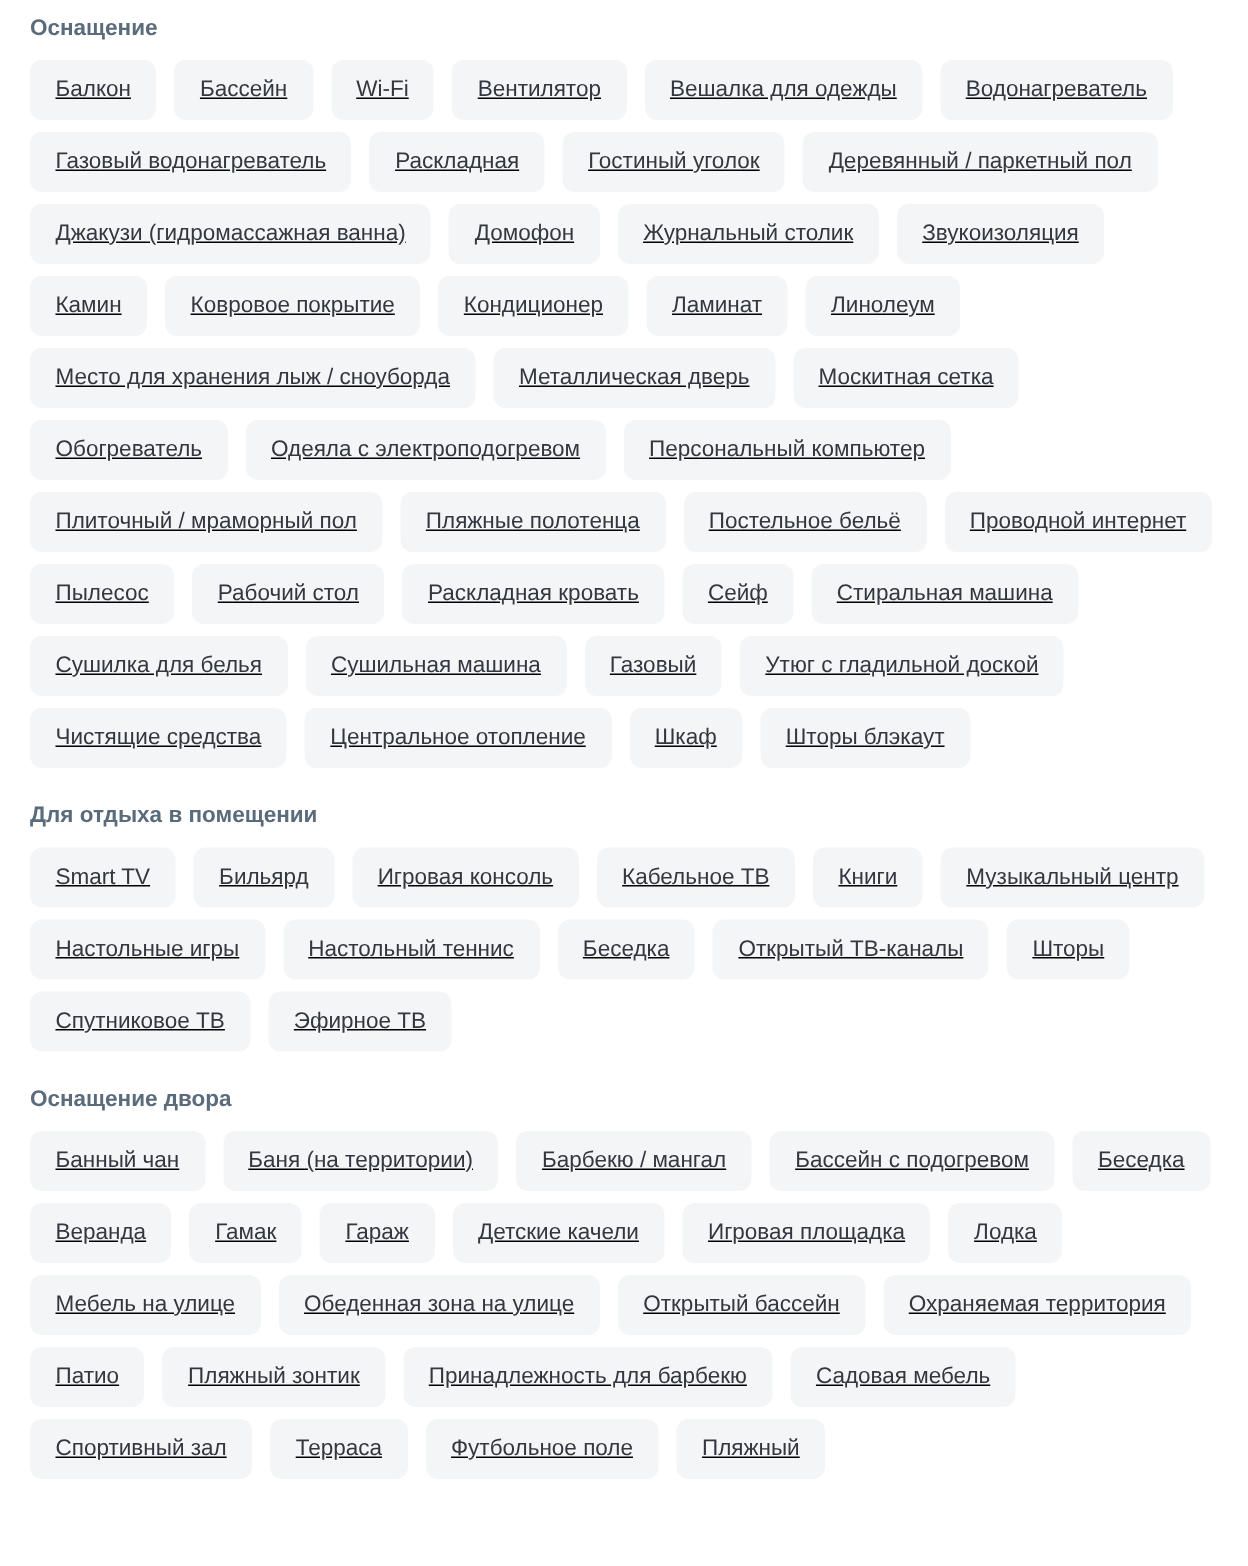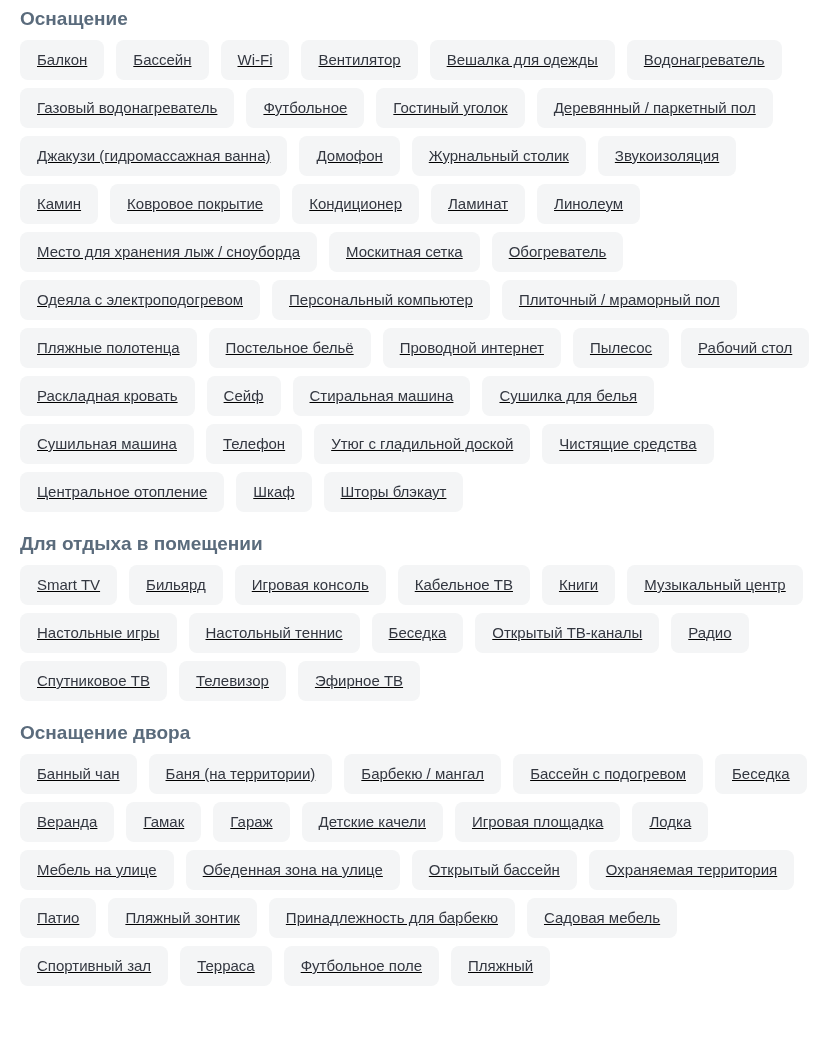--- a/index.html
+++ b/index.html
@@ -14,21 +14,21 @@
     font-family: "Liberation Sans", "DejaVu Sans", sans-serif;
     -webkit-font-smoothing: antialiased;
   }
   .section {
     margin-bottom: 23px;
   }
   .section:last-child {
     margin-bottom: 0;
   }
   .section-title {
-    font-size: 19px;
+    font-size: 15px;
     font-weight: 700;
     color: #5a6b7c;
     margin: 0 0 12px 0;
     line-height: 18px;
   }
   .chips {
     display: flex;
     flex-wrap: wrap;
     gap: 8px 12px;
     text-decoration: underline;
@@ -52,49 +52,50 @@
   <section class="section">
     <h3 class="section-title">Оснащение</h3>
     <div class="chips">
         <span class="chip">Балкон</span>
         <span class="chip">Бассейн</span>
         <span class="chip">Wi-Fi</span>
         <span class="chip">Вентилятор</span>
         <span class="chip">Вешалка для одежды</span>
         <span class="chip">Водонагреватель</span>
         <span class="chip">Газовый водонагреватель</span>
-        <span class="chip">Футбольное</span>
+        <span class="chip">Раскладная</span>
         <span class="chip">Гостиный уголок</span>
         <span class="chip">Деревянный / паркетный пол</span>
         <span class="chip">Джакузи (гидромассажная ванна)</span>
         <span class="chip">Домофон</span>
         <span class="chip">Журнальный столик</span>
         <span class="chip">Звукоизоляция</span>
         <span class="chip">Камин</span>
         <span class="chip">Ковровое покрытие</span>
         <span class="chip">Кондиционер</span>
         <span class="chip">Ламинат</span>
         <span class="chip">Линолеум</span>
         <span class="chip">Место для хранения лыж / сноуборда</span>
+        <span class="chip">Металлическая дверь</span>
         <span class="chip">Москитная сетка</span>
         <span class="chip">Обогреватель</span>
         <span class="chip">Одеяла с электроподогревом</span>
         <span class="chip">Персональный компьютер</span>
         <span class="chip">Плиточный / мраморный пол</span>
         <span class="chip">Пляжные полотенца</span>
         <span class="chip">Постельное бельё</span>
         <span class="chip">Проводной интернет</span>
         <span class="chip">Пылесос</span>
         <span class="chip">Рабочий стол</span>
         <span class="chip">Раскладная кровать</span>
         <span class="chip">Сейф</span>
         <span class="chip">Стиральная машина</span>
         <span class="chip">Сушилка для белья</span>
         <span class="chip">Сушильная машина</span>
-        <span class="chip">Телефон</span>
+        <span class="chip">Газовый</span>
         <span class="chip">Утюг с гладильной доской</span>
         <span class="chip">Чистящие средства</span>
         <span class="chip">Центральное отопление</span>
         <span class="chip">Шкаф</span>
         <span class="chip">Шторы блэкаут</span>
       </div>
   </section>
 
   <section class="section">
     <h3 class="section-title">Для отдыха в помещении</h3>
@@ -102,23 +103,22 @@
         <span class="chip">Smart TV</span>
         <span class="chip">Бильярд</span>
         <span class="chip">Игровая консоль</span>
         <span class="chip">Кабельное ТВ</span>
         <span class="chip">Книги</span>
         <span class="chip">Музыкальный центр</span>
         <span class="chip">Настольные игры</span>
         <span class="chip">Настольный теннис</span>
         <span class="chip">Беседка</span>
         <span class="chip">Открытый ТВ-каналы</span>
-        <span class="chip">Радио</span>
+        <span class="chip">Шторы</span>
         <span class="chip">Спутниковое ТВ</span>
-        <span class="chip">Телевизор</span>
         <span class="chip">Эфирное ТВ</span>
       </div>
   </section>
 
   <section class="section">
     <h3 class="section-title">Оснащение двора</h3>
     <div class="chips">
         <span class="chip">Банный чан</span>
         <span class="chip">Баня (на территории)</span>
         <span class="chip">Барбекю / мангал</span>

